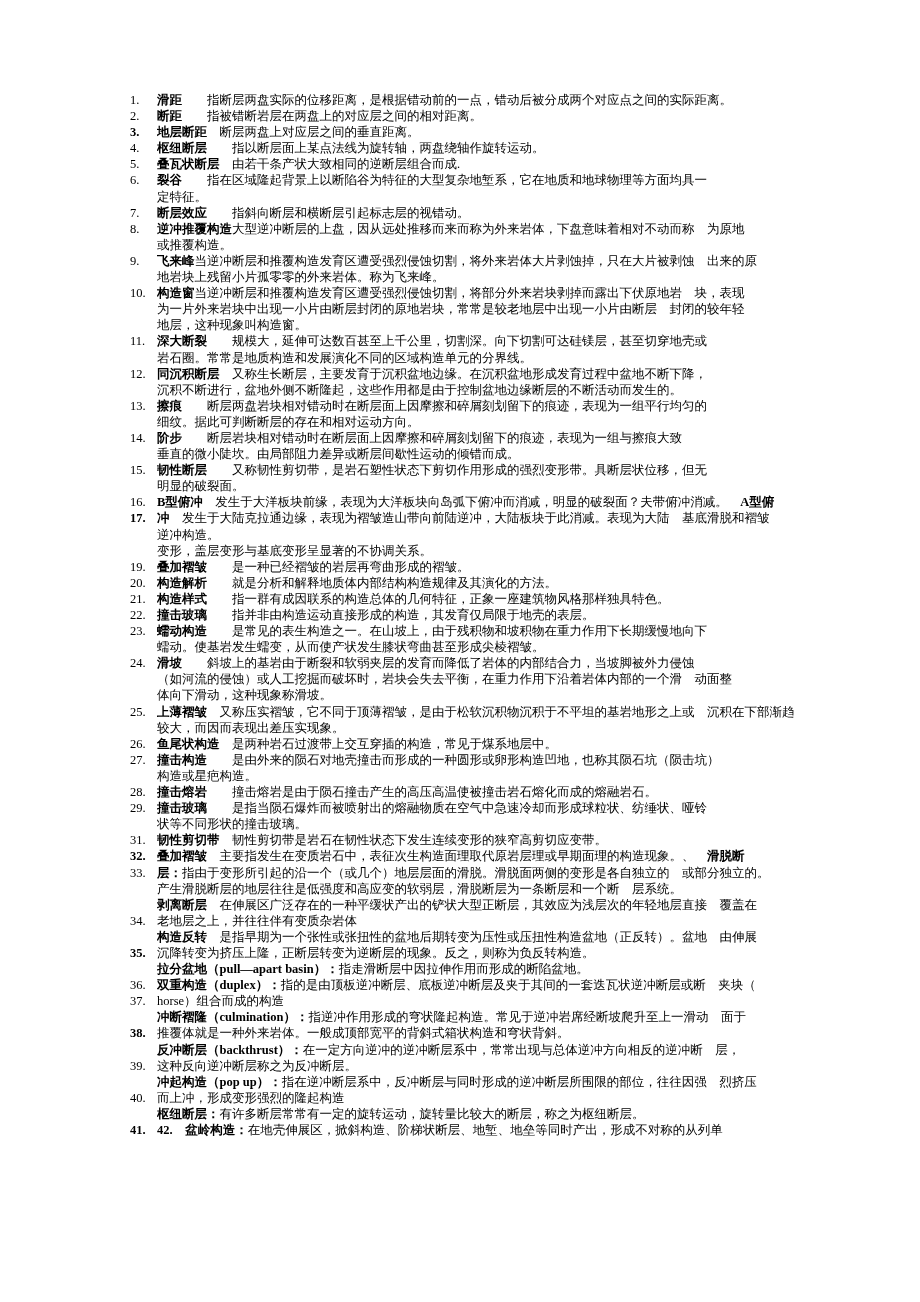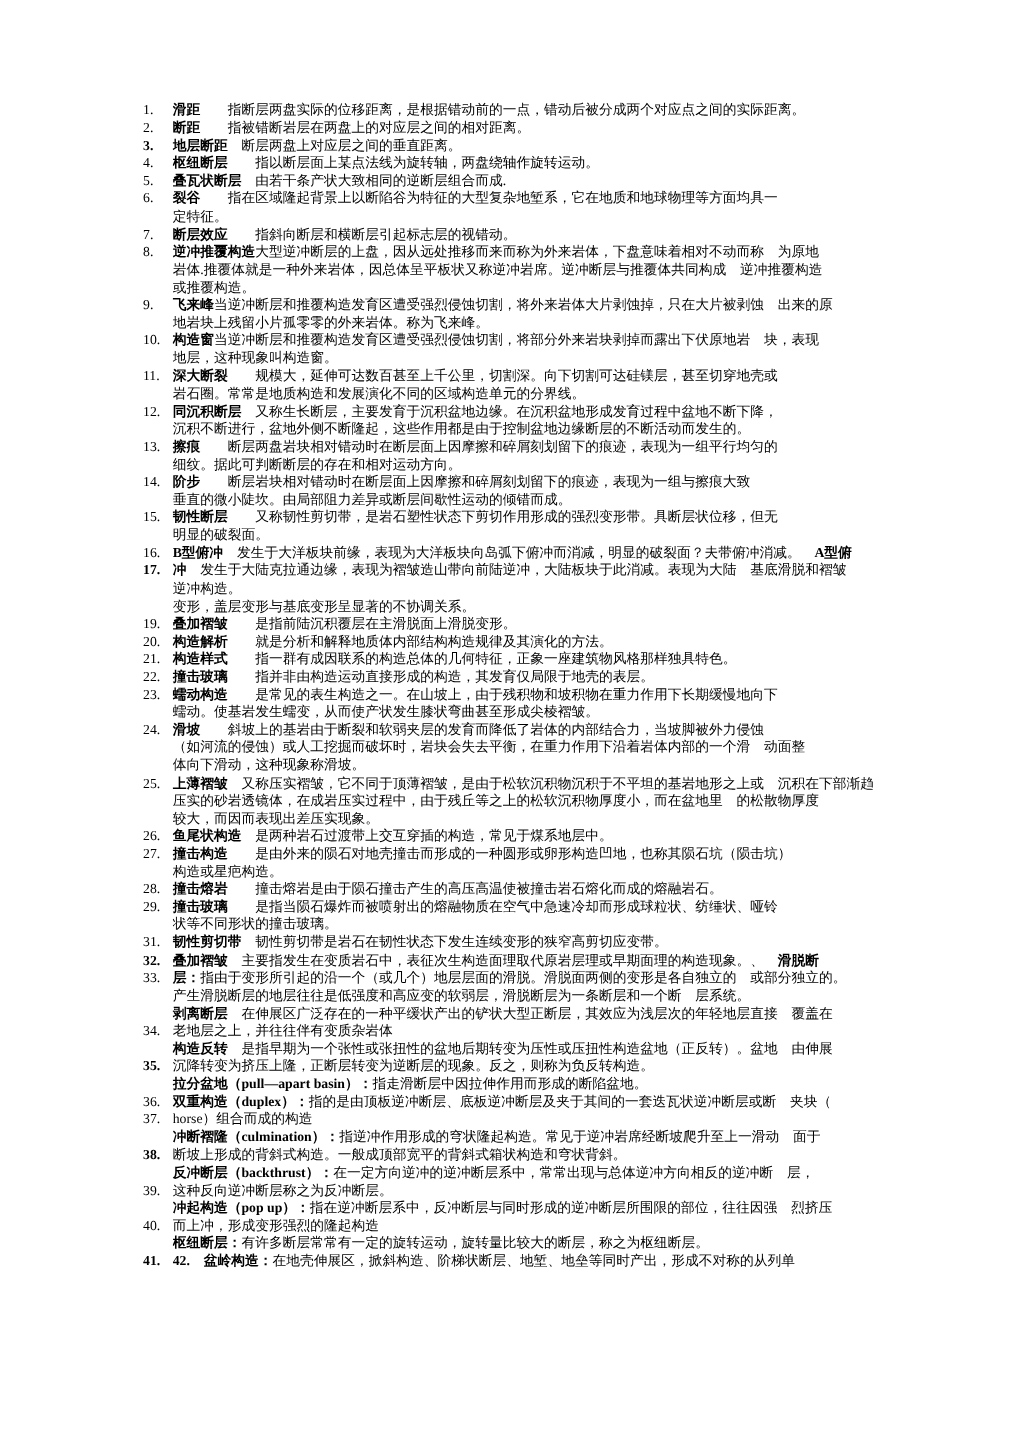--- a/index.html
+++ b/index.html
@@ -69,40 +69,40 @@
       <div class="row">
         <span class="num">7.</span>
         <span class="txt"><span class="b">断层效应</span><span>　　指斜向断层和横断层引起标志层的视错动。</span></span>
       </div>
       <div class="row">
         <span class="num">8.</span>
         <span class="txt"><span class="b">逆冲推覆构造</span><span>大型逆冲断层的上盘，因从远处推移而来而称为外来岩体，下盘意味着相对不动而称　为原地</span></span>
       </div>
       <div class="row">
         <span class="num"></span>
-        <span class="txt"><span>岩体.推覆体就是一种外来岩体，因总体呈平板状又称逆冲岩席。逆冲断层与推覆体共同构成　逆冲推覆构造</span></span>
-      </div>
-      <div class="row">
-        <span class="num"></span>
         <span class="txt"><span>或推覆构造。</span></span>
       </div>
       <div class="row">
         <span class="num">9.</span>
         <span class="txt"><span class="b">飞来峰</span><span>当逆冲断层和推覆构造发育区遭受强烈侵蚀切割，将外来岩体大片剥蚀掉，只在大片被剥蚀　出来的原</span></span>
       </div>
       <div class="row">
         <span class="num"></span>
         <span class="txt"><span>地岩块上残留小片孤零零的外来岩体。称为飞来峰。</span></span>
       </div>
       <div class="row">
         <span class="num">10.</span>
         <span class="txt"><span class="b">构造窗</span><span>当逆冲断层和推覆构造发育区遭受强烈侵蚀切割，将部分外来岩块剥掉而露出下伏原地岩　块，表现</span></span>
       </div>
       <div class="row">
         <span class="num"></span>
+        <span class="txt"><span>为一片外来岩块中出现一小片由断层封闭的原地岩块，常常是较老地层中出现一小片由断层　封闭的较年轻</span></span>
+      </div>
+      <div class="row">
+        <span class="num"></span>
         <span class="txt"><span>地层，这种现象叫构造窗。</span></span>
       </div>
       <div class="row">
         <span class="num">11.</span>
         <span class="txt"><span class="b">深大断裂</span><span>　　规模大，延伸可达数百甚至上千公里，切割深。向下切割可达硅镁层，甚至切穿地壳或</span></span>
       </div>
       <div class="row">
         <span class="num"></span>
         <span class="txt"><span>岩石圈。常常是地质构造和发展演化不同的区域构造单元的分界线。</span></span>
       </div>
@@ -149,21 +149,21 @@
       <div class="row">
         <span class="num"></span>
         <span class="txt"><span>逆冲构造。</span></span>
       </div>
       <div class="row">
         <span class="num"></span>
         <span class="txt"><span>变形，盖层变形与基底变形呈显著的不协调关系。</span></span>
       </div>
       <div class="row">
         <span class="num">19.</span>
-        <span class="txt"><span class="b">叠加褶皱</span><span>　　是指前陆沉积覆层在主滑脱面上滑脱变形。</span></span>
+        <span class="txt"><span class="b">叠加褶皱</span><span>　　是一种已经褶皱的岩层再弯曲形成的褶皱。</span></span>
       </div>
       <div class="row">
         <span class="num">20.</span>
         <span class="txt"><span class="b">构造解析</span><span>　　就是分析和解释地质体内部结构构造规律及其演化的方法。</span></span>
       </div>
       <div class="row">
         <span class="num">21.</span>
         <span class="txt"><span class="b">构造样式</span><span>　　指一群有成因联系的构造总体的几何特征，正象一座建筑物风格那样独具特色。</span></span>
       </div>
       <div class="row">
@@ -189,24 +189,20 @@
       <div class="row">
         <span class="num"></span>
         <span class="txt"><span>体向下滑动，这种现象称滑坡。</span></span>
       </div>
       <div class="row">
         <span class="num">25.</span>
         <span class="txt"><span class="b">上薄褶皱</span><span>　又称压实褶皱，它不同于顶薄褶皱，是由于松软沉积物沉积于不平坦的基岩地形之上或　沉积在下部渐趋</span></span>
       </div>
       <div class="row">
         <span class="num"></span>
-        <span class="txt"><span>压实的砂岩透镜体，在成岩压实过程中，由于残丘等之上的松软沉积物厚度小，而在盆地里　的松散物厚度</span></span>
-      </div>
-      <div class="row">
-        <span class="num"></span>
         <span class="txt"><span>较大，而因而表现出差压实现象。</span></span>
       </div>
       <div class="row">
         <span class="num">26.</span>
         <span class="txt"><span class="b">鱼尾状构造</span><span>　是两种岩石过渡带上交互穿插的构造，常见于煤系地层中。</span></span>
       </div>
       <div class="row">
         <span class="num">27.</span>
         <span class="txt"><span class="b">撞击构造</span><span>　　是由外来的陨石对地壳撞击而形成的一种圆形或卵形构造凹地，也称其陨石坑（陨击坑）</span></span>
       </div>
@@ -269,21 +265,21 @@
       <div class="row">
         <span class="num">37.</span>
         <span class="txt"><span>horse）组合而成的构造</span></span>
       </div>
       <div class="row">
         <span class="num"></span>
         <span class="txt"><span class="b">冲断褶隆（culmination）：</span><span>指逆冲作用形成的穹状隆起构造。常见于逆冲岩席经断坡爬升至上一滑动　面于</span></span>
       </div>
       <div class="row">
         <span class="num b">38.</span>
-        <span class="txt"><span>断坡上形成的背斜式构造。一般成顶部宽平的背斜式箱状构造和穹状背斜。</span></span>
+        <span class="txt"><span>推覆体就是一种外来岩体。一般成顶部宽平的背斜式箱状构造和穹状背斜。</span></span>
       </div>
       <div class="row">
         <span class="num"></span>
         <span class="txt"><span class="b">反冲断层（backthrust）：</span><span>在一定方向逆冲的逆冲断层系中，常常出现与总体逆冲方向相反的逆冲断　层，</span></span>
       </div>
       <div class="row">
         <span class="num">39.</span>
         <span class="txt"><span>这种反向逆冲断层称之为反冲断层。</span></span>
       </div>
       <div class="row">

